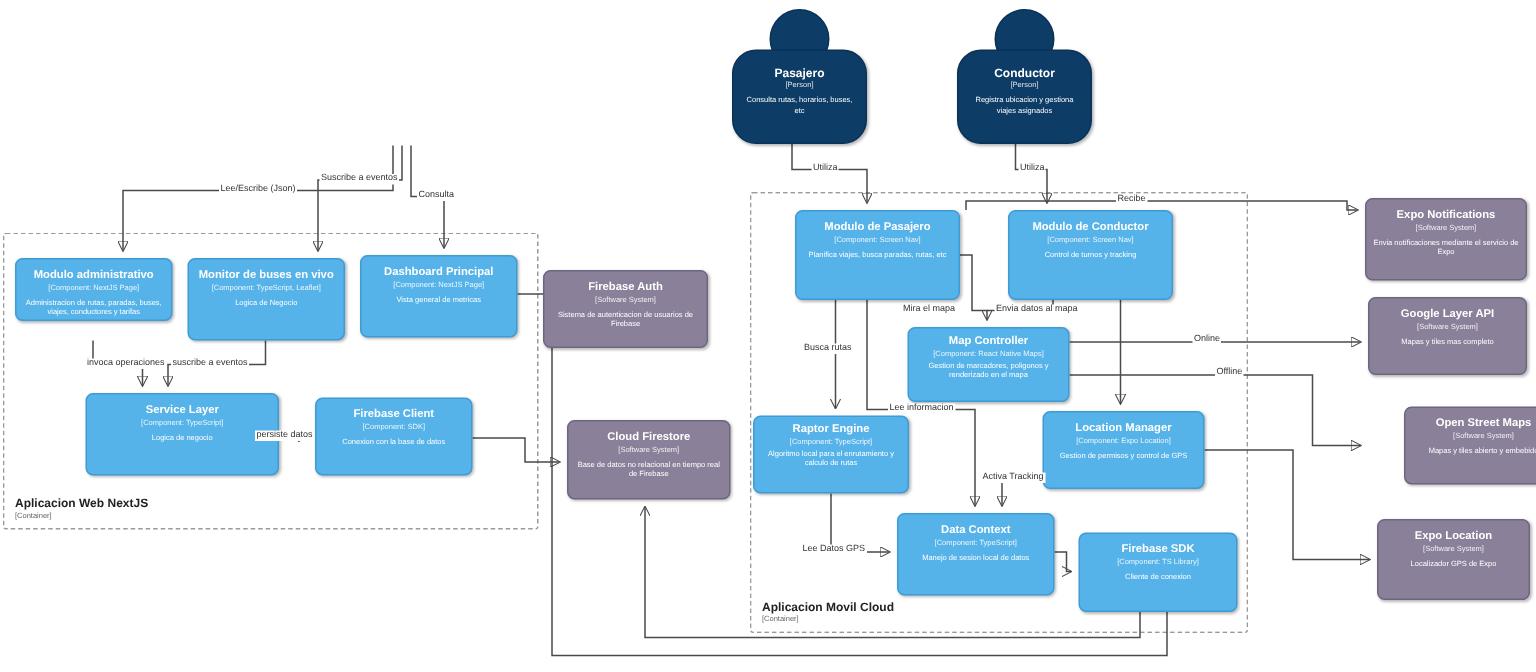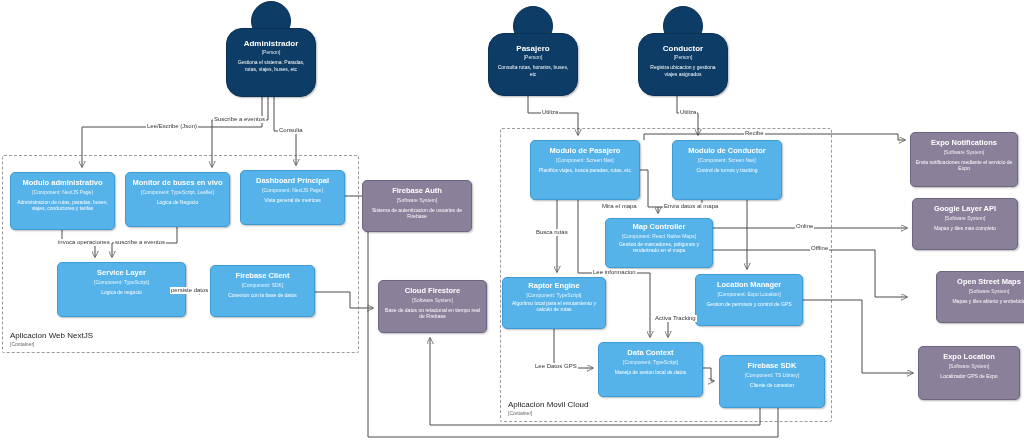--- a/index.html
+++ b/index.html
@@ -1,20 +1,20 @@
 <!DOCTYPE html>
 <html><head>
 <meta charset="utf-8">
 <style>
   html,body{margin:0;padding:0;background:#fff;}
   .canvas{position:relative;width:1024px;height:448px;background:#ffffff;
           font-family:"Liberation Sans",sans-serif;overflow:hidden;}
   .container-box{position:absolute;border:1px dashed #9a9a9a;border-radius:2px;}
   .container-label{position:absolute;left:7px;bottom:5px;text-align:left;}
-  .cl-title{font-size:8px;font-weight:normal;color:#222;line-height:1.1;}
+  .cl-title{font-size:8px;font-weight:bold;color:#222;line-height:1.1;}
   .cl-sub{font-size:5px;color:#666;}
   svg.wires{position:absolute;left:0;top:0;width:1024px;height:448px;}
   svg.wires path{fill:none;stroke:#4a4a4a;stroke-width:1;}
   .node{position:absolute;border-radius:5px;color:#fff;text-align:center;
         box-sizing:border-box;padding:6px 3px 14px;box-shadow:1px 1px 2px rgba(0,0,0,.28);}
   .comp{background:#56b3e9;border:1px solid #3d9bd5;}
   .sys{background:#8a8099;border:1px solid #6e6680;}
   .t{font-size:7.5px;font-weight:bold;line-height:1.15;}
   .s{font-size:5px;opacity:.88;margin-top:1px;}
   .d{font-size:5px;margin-top:4px;line-height:1.3;}
@@ -71,46 +71,38 @@
     <path d="M554,329 V368 H593" marker-end="url(#arr)"></path>
     <path d="M703,368 H711 V381 H714" marker-end="url(#arr)"></path>
     <path d="M713,228 H907" marker-end="url(#arr)"></path>
     <path d="M713,250 H875 V297 H907" marker-end="url(#arr)"></path>
     <path d="M803,300 H862 V373 H913" marker-end="url(#arr)"></path>
     <path d="M644,140 V134 H898 V140 H905" marker-end="url(#arr)"></path>
     <path d="M760,408 V425 H430 V338" marker-end="url(#arr)"></path>
     <path d="M778,408 V437 H368 V218 H372" marker-end="url(#arr)"></path>
   </svg>
 
-  <div class="person" style="left:226px;top:1px;width:90px;height:96px">
-    <div class="head"></div>
-    <div class="pbody">
-      <div class="t">Administrador</div>
-      <div class="s">[Person]</div>
-      <div class="d">Gestiona el sistema: Paradas, rutas, viajes, buses, etc</div>
-    </div>
-  </div>
   <div class="person" style="left:488px;top:6px;width:90px;height:90px">
     <div class="head"></div>
     <div class="pbody">
       <div class="t">Pasajero</div>
       <div class="s">[Person]</div>
       <div class="d">Consulta rutas, horarios, buses, etc</div>
     </div>
   </div>
   <div class="person" style="left:638px;top:6px;width:90px;height:90px">
     <div class="head"></div>
     <div class="pbody">
       <div class="t">Conductor</div>
       <div class="s">[Person]</div>
       <div class="d">Registra ubicacion y gestiona viajes asignados</div>
     </div>
   </div>
 
-  <div class="node comp" style="left:10px;top:172px;width:105px;height:58px">
+  <div class="node comp" style="left:10px;top:172px;width:105px;height:42px">
     <div class="t">Modulo administrativo</div>
     <div class="s">[Component: NextJS Page]</div>
     <div class="d">Administracion de rutas, paradas, buses, viajes, conductores y tarifas</div>
   </div>
   <div class="node comp" style="left:125px;top:172px;width:105px;height:55px">
     <div class="t">Monitor de buses en vivo</div>
     <div class="s">[Component: TypeScript, Leaflet]</div>
     <div class="d">Logica de Negocio</div>
   </div>
   <div class="node comp" style="left:240px;top:170px;width:105px;height:55px">

